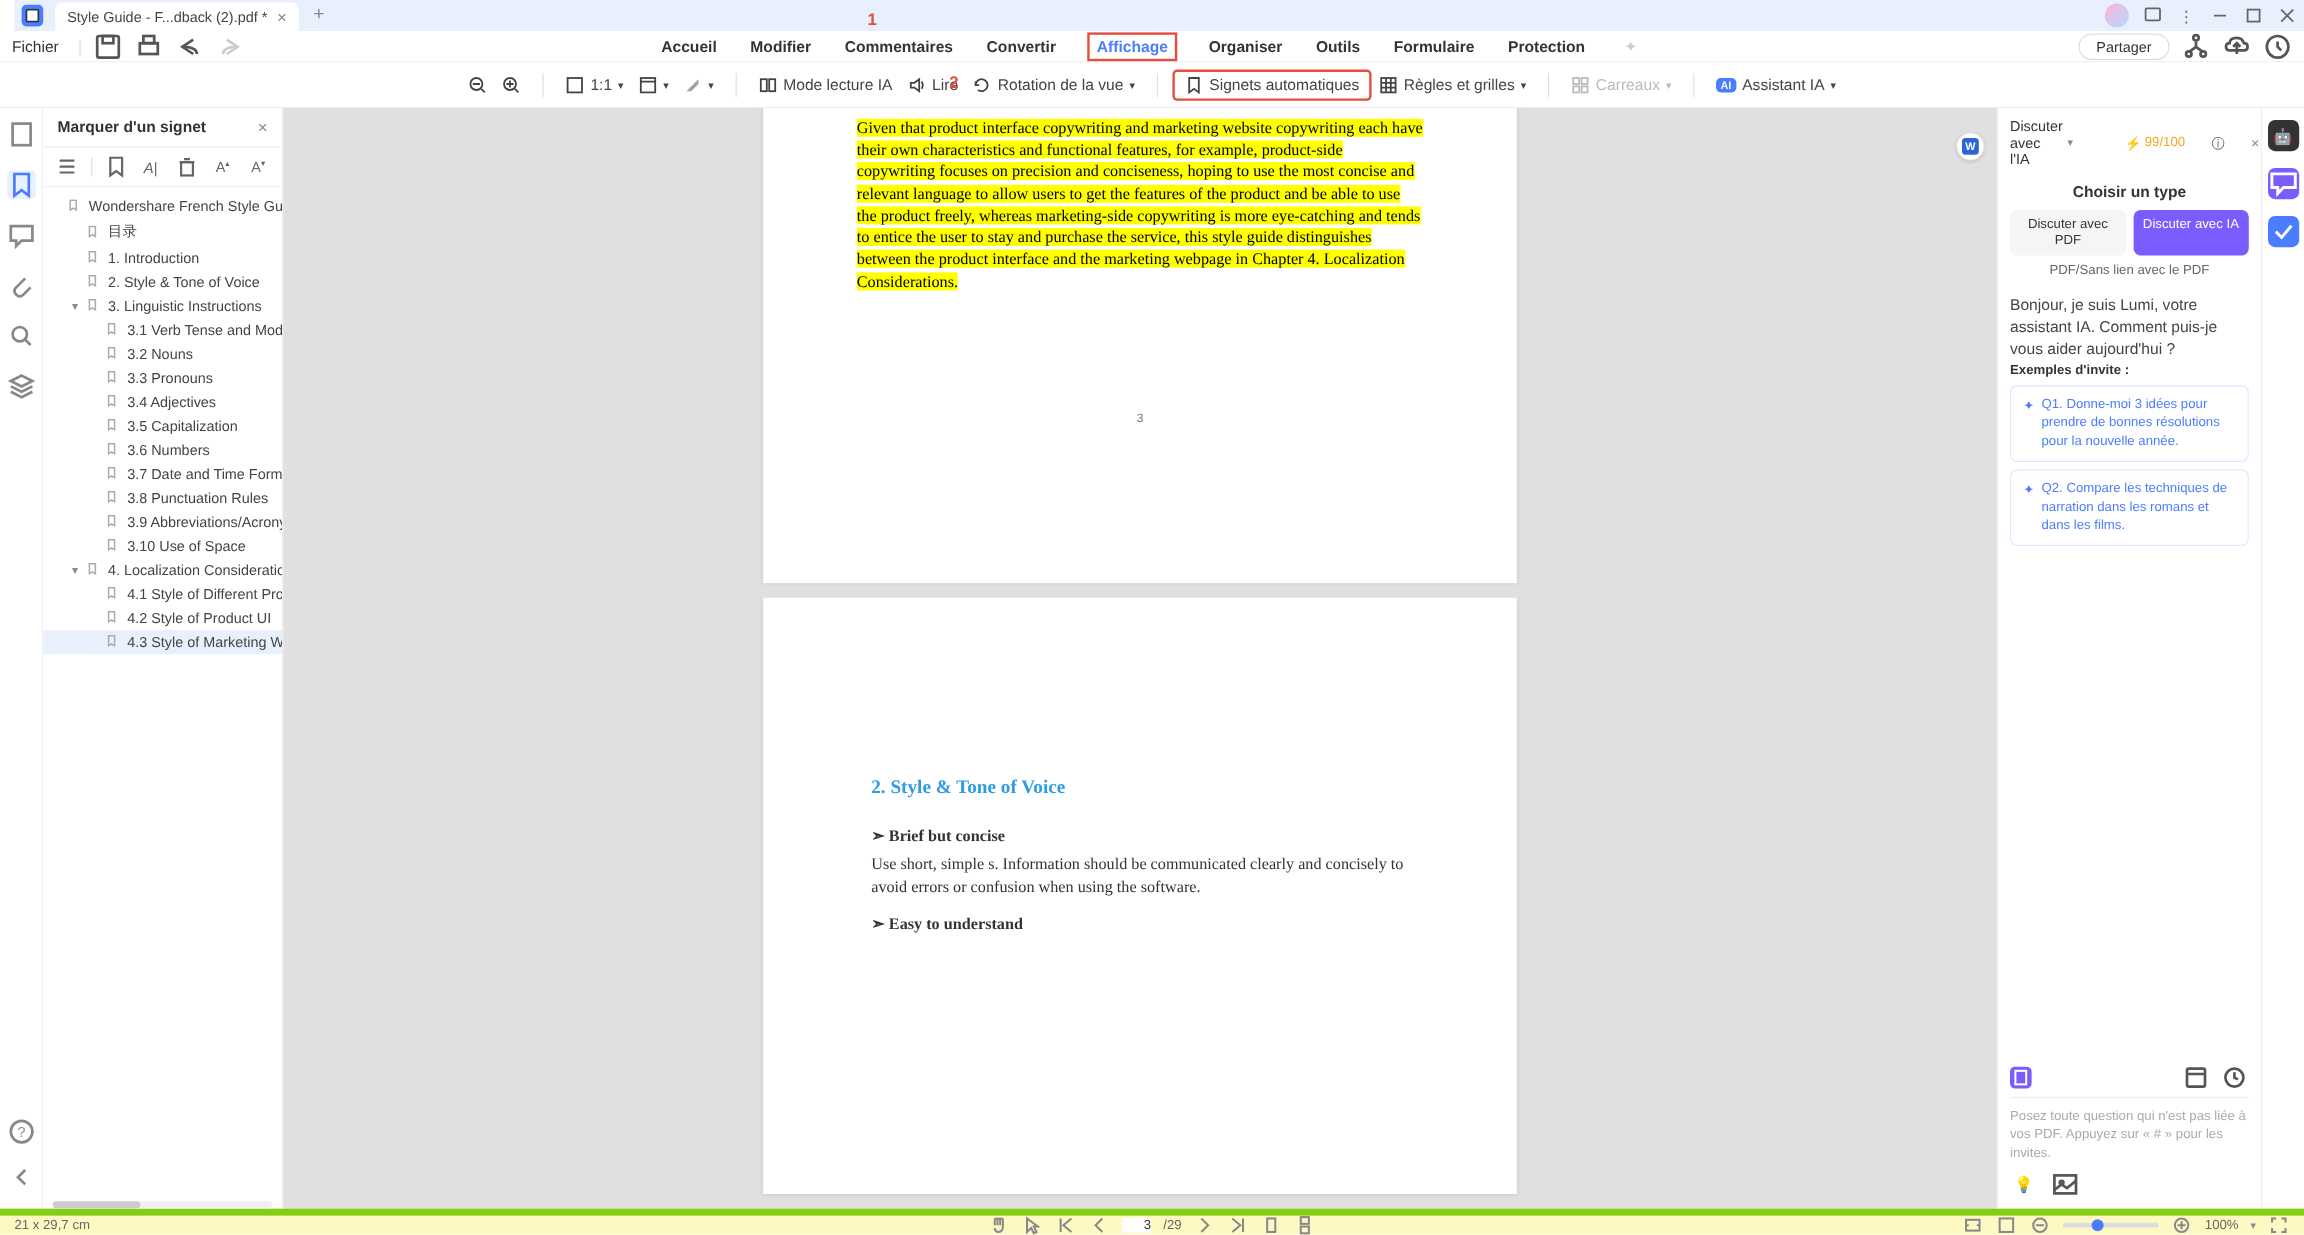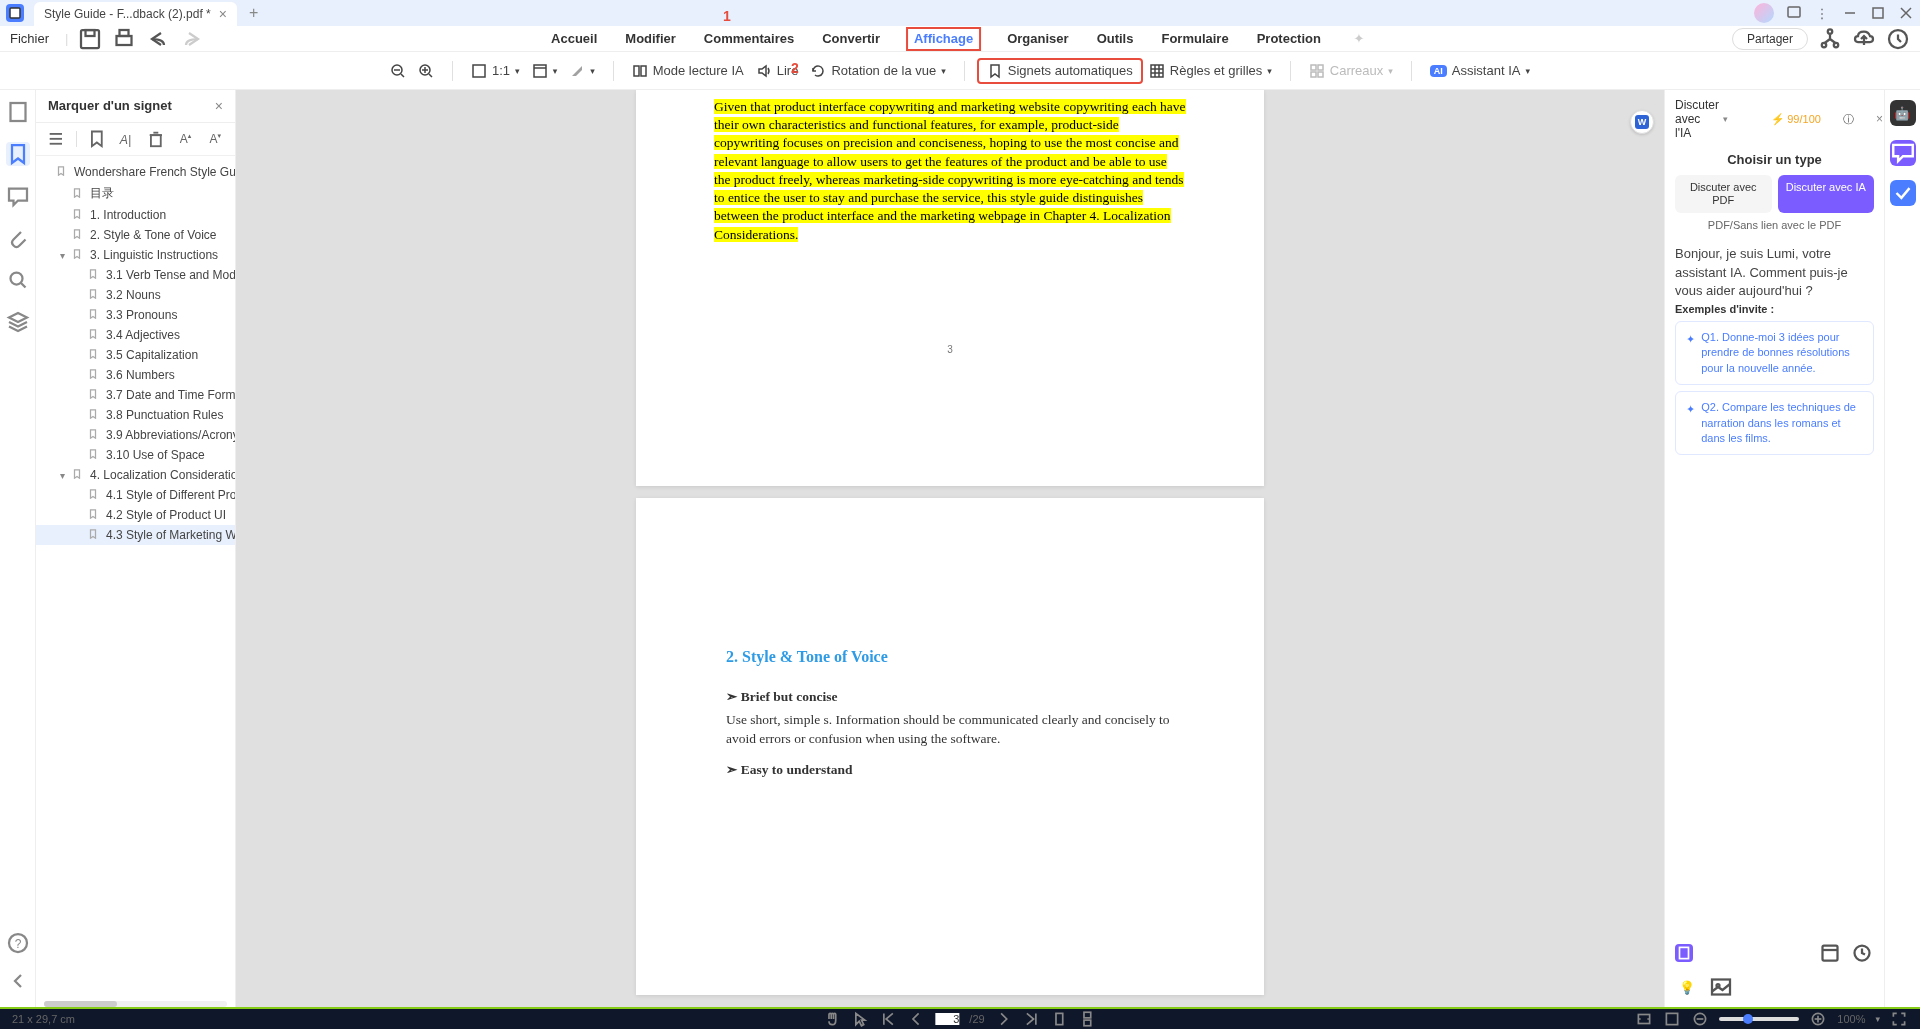--- a/index.html
+++ b/index.html
@@ -1,19 +1,19 @@
 <!DOCTYPE html>
 <html><head>
 <meta charset="utf-8">
 <style>
 * { margin: 0; padding: 0; box-sizing: border-box; font-family: -apple-system, BlinkMacSystemFont, "Segoe UI", sans-serif; }
 body { width: 1920px; height: 1029px; background: #fff; overflow: hidden; font-size: 13px; color: #333; }
 
 
-.titlebar { height: 26px; background: #e8f0fd; display: flex; align-items: center; padding: 0 6px; }
+.titlebar { height: 26px; background: #e8f0fd; display: flex; align-items: center; padding: 0 6px; margin-left: 12px; }
 .app-icon { width: 18px; height: 18px; background: #4a7dff; border-radius: 4px; display: flex; align-items: center; justify-content: center; margin-right: 10px; }
 .app-icon svg { width: 12px; height: 12px; fill: #fff; }
 .tab { background: #fff; border-radius: 6px 6px 0 0; padding: 4px 10px; display: flex; align-items: center; gap: 8px; font-size: 12px; color: #444; margin-top: 2px; }
 .tab .close { font-size: 14px; color: #888; cursor: pointer; }
 .tab-add { margin-left: 12px; color: #888; font-size: 16px; cursor: pointer; }
 .titlebar-right { margin-left: auto; display: flex; align-items: center; gap: 12px; }
 .avatar { width: 20px; height: 20px; border-radius: 50%; background: linear-gradient(135deg,#ffb3d9,#b3d9ff); }
 .win-btn { width: 16px; height: 16px; display: flex; align-items: center; justify-content: center; color: #666; cursor: pointer; }
 
 
@@ -108,21 +108,21 @@
 .send-btn { color: #4a7dff; cursor: pointer; }
 
 
 .right-rail { width: 36px; background: #fff; border-left: 1px solid #eee; display: flex; flex-direction: column; align-items: center; padding-top: 10px; gap: 14px; }
 .rr-btn { width: 26px; height: 26px; display: flex; align-items: center; justify-content: center; cursor: pointer; border-radius: 6px; }
 .rr-btn.ai { background: #333; color: #fff; }
 .rr-btn.purple { background: #7b5cff; color: #fff; }
 .rr-btn.blue { background: #4a7dff; color: #fff; }
 
 
-.statusbar { height: 22px; background: #0f172a; border-top: 2px solid #84cc16; display: flex; align-items: center; padding: 0 12px; font-size: 11px; color: #666; }
+.statusbar { height: 22px; background: #fef9c3; border-top: 6px solid #84cc16; display: flex; align-items: center; padding: 0 12px; font-size: 11px; color: #666; }
 .statusbar .center { position: absolute; left: 50%; transform: translateX(-50%); display: flex; align-items: center; gap: 10px; }
 .sb-btn { width: 18px; height: 18px; display: flex; align-items: center; justify-content: center; color: #888; cursor: pointer; }
 .page-input { width: 24px; text-align: right; border: none; font-size: 11px; color: #333; }
 .statusbar .right { margin-left: auto; display: flex; align-items: center; gap: 10px; }
 .zoom-slider { width: 80px; height: 4px; background: #ddd; border-radius: 2px; position: relative; }
 .zoom-thumb { position: absolute; top: -3px; left: 30%; width: 10px; height: 10px; background: #4a7dff; border-radius: 50%; }
 
 svg { stroke: currentColor; fill: none; stroke-width: 1.5; }
 </style>
 </head>
@@ -642,20 +642,21 @@
               </svg>
             </span>
           <span class="icon-btn">
               <svg viewBox="0 0 16 16">
                 <circle cx="8" cy="8" r="5"></circle>
                 <path d="M8 5 L8 8 L10 9"></path>
               </svg>
             </span>
         </div>
       </div>
+      <div class="chat-input">Posez toute question qui n'est pas liée à vos PDF. Appuyez sur « # » pour les invites.</div>
       <div class="chat-send">
         <div style="display:flex;gap:10px">
           <span class="icon-btn" style="color:#4a7dff">💡</span>
           <span class="icon-btn">
               <svg viewBox="0 0 16 16">
                 <rect x="2" y="3" width="12" height="10"></rect>
                 <circle cx="6" cy="7" r="1"></circle>
                 <path d="M2 11 L6 8 L9 10 L14 6"></path>
               </svg>
             </span>

